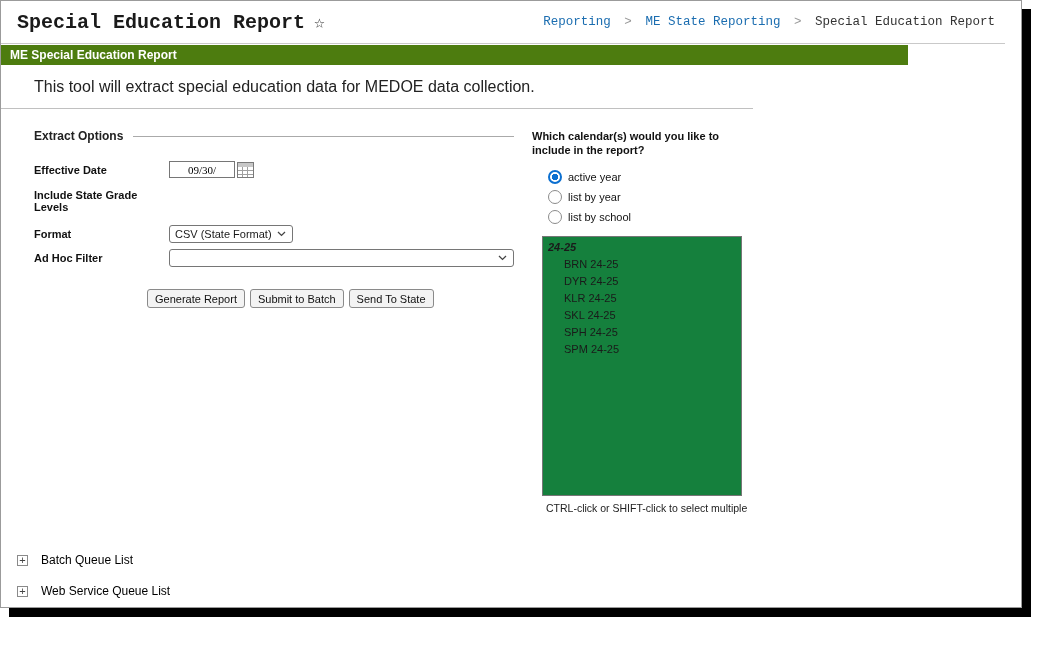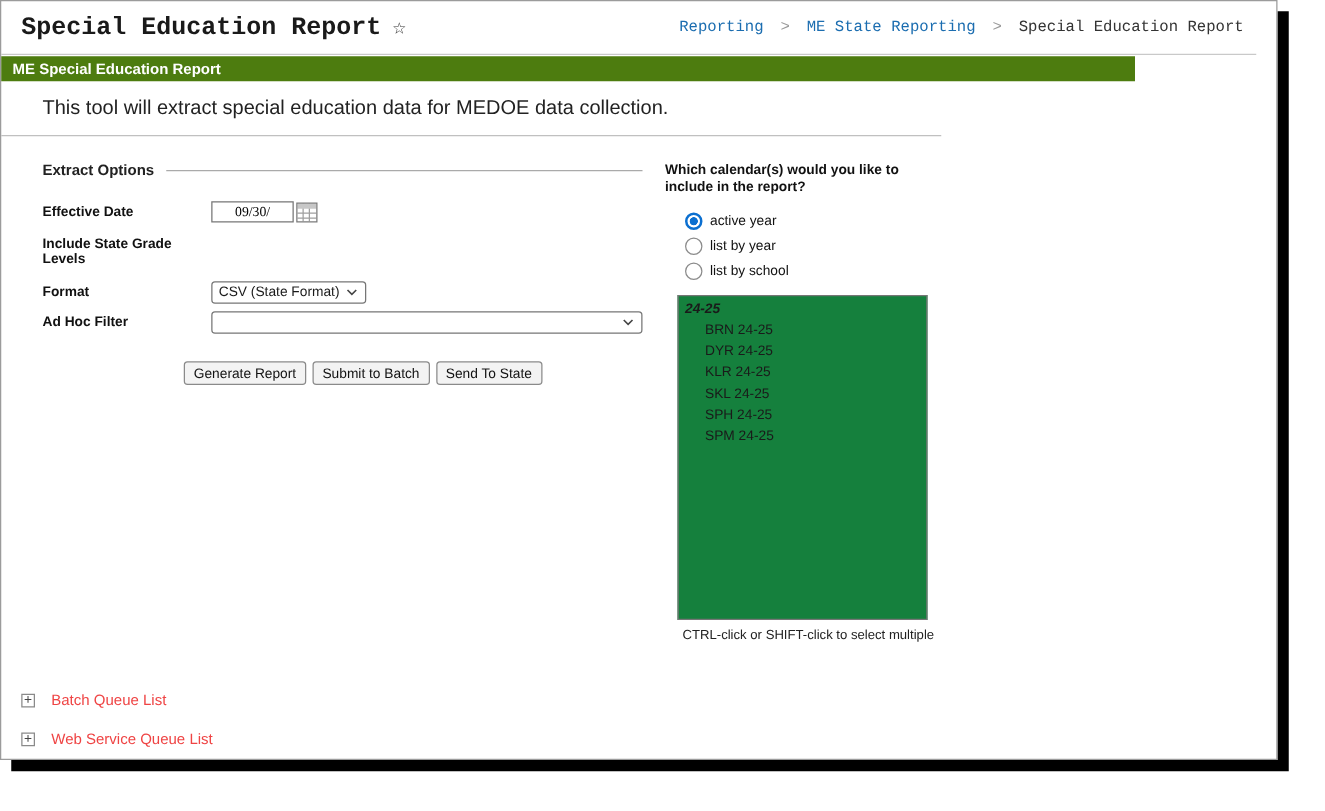--- a/index.html
+++ b/index.html
@@ -121,21 +121,21 @@
   .cal-hint { font-size:10.5px; color:#222; margin:6px 0 0 14px; }
 
   
   .expander { position:absolute; left:16px; display:flex; align-items:center; cursor:pointer; }
   .expander.e1 { top:552px; }
   .expander.e2 { top:583px; }
   .plus-box {
     width:11px; height:11px; border:1px solid #8a8a8a; background:#fff;
     font-size:11px; line-height:9px; text-align:center; color:#444; flex-shrink:0;
   }
-  .expander-label { font-size:12px; color:#ef4444; margin-left:13px; }
+  .expander-label { font-size:12px; color:#000000; margin-left:13px; }
 </style>
 </head>
 <body>
 
 <div class="app-window">
 
   <div class="header">
     <span class="page-title">Special Education Report</span>
     <span class="star-icon">☆</span>
     <div class="breadcrumb">

